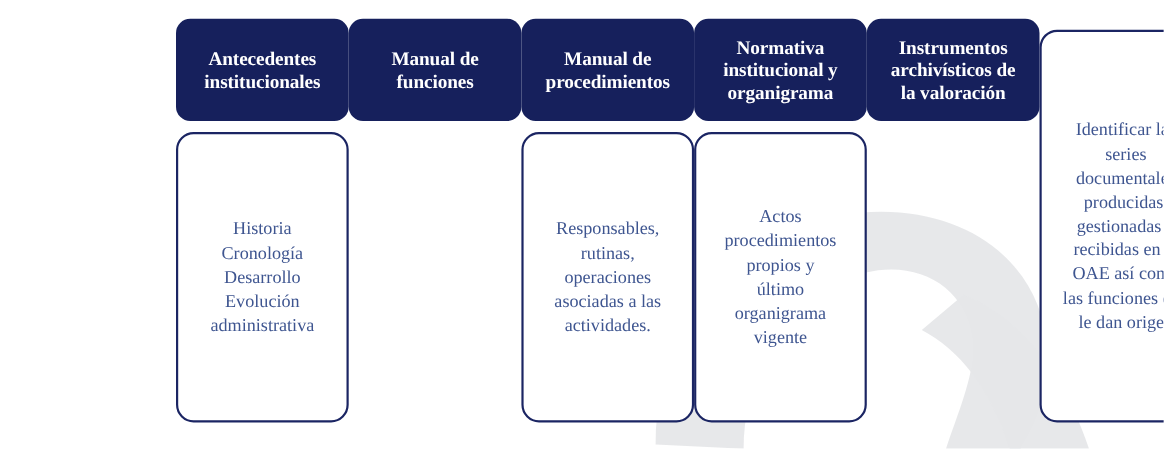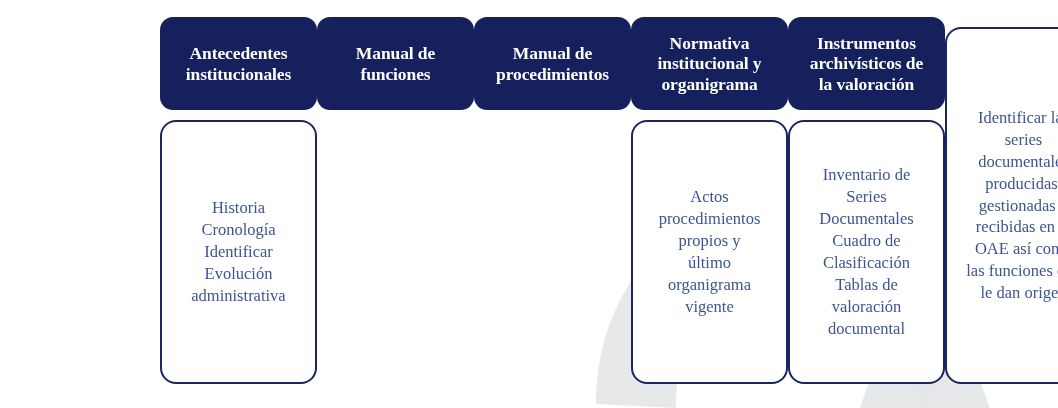--- a/index.html
+++ b/index.html
@@ -131,40 +131,47 @@
 
     <div class="column">
       <div class="col-header">
         <span class="col-header-text">Antecedentes
 institucionales</span>
       </div>
       <div class="col-gap"></div>
       <div class="col-body">
         <span class="col-body-text">Historia
 Cronología
-Identificar
+Desarrollo
 Evolución
 administrativa</span>
       </div>
     </div>
 
     <div class="column">
       <div class="col-header">
         <span class="col-header-text">Manual de
 funciones</span>
       </div>
       <div class="col-gap"></div>
     </div>
 
     <div class="column">
       <div class="col-header">
         <span class="col-header-text">Manual de
 procedimientos</span>
       </div>
       <div class="col-gap"></div>
+      <div class="col-body">
+        <span class="col-body-text">Responsables,
+rutinas,
+operaciones
+asociadas a las
+actividades.</span>
+      </div>
     </div>
 
     <div class="column">
       <div class="col-header">
         <span class="col-header-text">Normativa
 institucional y
 organigrama</span>
       </div>
       <div class="col-gap"></div>
       <div class="col-body">
@@ -177,30 +184,20 @@
       </div>
     </div>
 
     <div class="column">
       <div class="col-header">
         <span class="col-header-text">Instrumentos
 archivísticos de
 la valoración</span>
       </div>
       <div class="col-gap"></div>
-      <div class="col-body">
-        <span class="col-body-text">Inventario de
-Series
-Documentales
-Cuadro de
-Clasificación
-Tablas de
-valoración
-documental</span>
-      </div>
     </div>
 
     <div class="column">
       <div class="col-gap"></div>
       <div class="col-body">
         <span class="col-body-text">Identificar las
 series
 documentales
 producidas,
 gestionadas o

